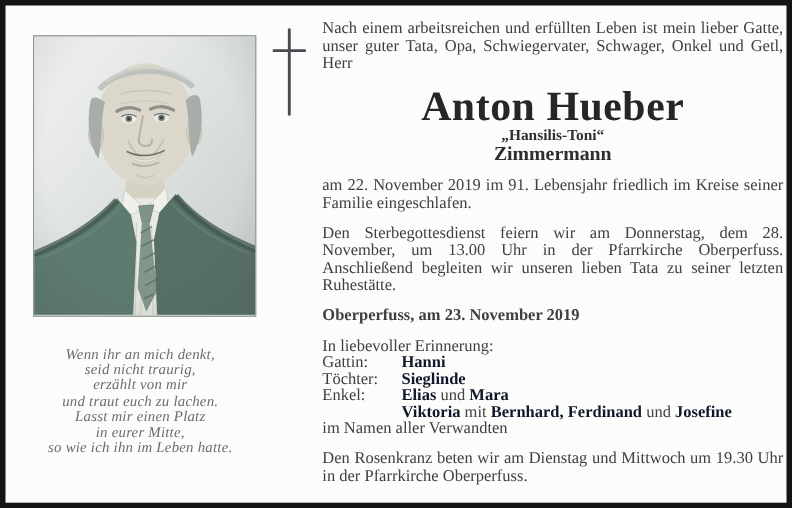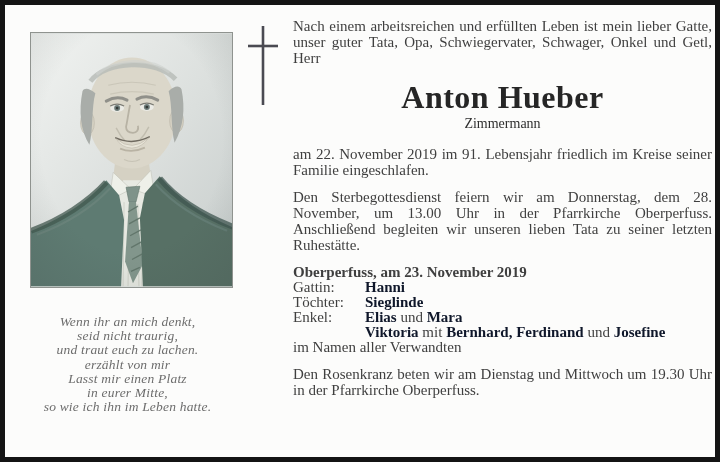--- a/index.html
+++ b/index.html
@@ -36,25 +36,25 @@
   .cross{position:absolute;left:241px;top:19px;width:34px;height:84px;}
   
   .right-col{
     position:absolute;left:288px;top:13px;width:419px;
     font-size:15px;line-height:16px;
   }
   .right-col p{margin:0;}
   .just{text-align:justify;}
   .title-block{text-align:center;margin-top:13px;}
   .deceased-name{
-    font-size:32px;line-height:37px;font-weight:bold;color:#262626;
+    font-size:38px;line-height:37px;font-weight:bold;color:#262626;
     margin:0;letter-spacing:.5px;
   }
   .nickname{font-size:14px;line-height:14px;font-weight:bold;color:#2e2e2e;margin-top:1px;}
-  .profession{font-size:14px;line-height:14px;font-weight:normal;color:#2e2e2e;margin-top:1px;}
+  .profession{font-size:18px;line-height:14px;font-weight:bold;color:#2e2e2e;margin-top:1px;}
   .p-death{margin-top:15px !important;}
   .p-service{margin-top:11px !important;}
   .p-place{margin-top:11px !important;font-weight:bold;}
   .p-remember{margin-top:12px !important;}
   .family-list{margin-top:0;}
   .family-row{display:flex;line-height:15px;}
   .family-role{width:72px;flex:0 0 72px;}
   .family-names .b{font-weight:bold;color:#0f172a;}
   .p-closing{line-height:15px;}
   .p-rosary{margin-top:11px !important;}
@@ -145,49 +145,51 @@
         <path d="M 85 105 Q 102 113 120 104" stroke="#6f6a60" stroke-width="1.4" fill="none"></path>
         <path d="M 86 106 Q 102 120 119 105 Q 112 115 102 115.5 Q 91 115 86 106 Z" fill="#e8e5d9" stroke="#b5b0a2" stroke-width="0.5"></path>
         <path d="M 90 116 Q 102 121 115 115" stroke="#b9b3a4" stroke-width="1.8" fill="none"></path>
         <path d="M 94 127 Q 102 131 110 127" stroke="#c2beb0" stroke-width="1.2" fill="none" opacity="0.8"></path>
         <rect x="0" y="0" width="203" height="255" fill="url(#vign)"></rect>
       </svg>
     </div>
     <div class="poem">
         <div>Wenn ihr an mich denkt,</div>
         <div>seid nicht traurig,</div>
+        <div>erzählt von mir</div>
         <div>und traut euch zu lachen.</div>
-        <div>erzählt von mir</div>
         <div>Lasst mir einen Platz</div>
         <div>in eurer Mitte,</div>
         <div>so wie ich ihn im Leben hatte.</div>
       </div>
   </div>
 
   <div class="cross">
     <svg width="34" height="84" viewBox="0 0 34 84">
       <line x1="17" y1="2" x2="17" y2="81" stroke="#4a4a52" stroke-width="2.6"></line>
       <line x1="2" y1="22" x2="32" y2="22" stroke="#4a4a52" stroke-width="2.6"></line>
     </svg>
   </div>
 
   <div class="right-col">
     <p class="just">Nach einem arbeitsreichen und erfüllten Leben ist mein lieber Gatte, unser guter Tata, Opa, Schwiegervater, Schwager, Onkel und Getl, Herr</p>
 
     <div class="title-block">
       <div class="deceased-name">Anton Hueber</div>
+      <div class="nickname">„Hansilis-Toni“</div>
       <div class="profession">Zimmermann</div>
     </div>
 
     <p class="just p-death">am 22. November 2019 im 91. Lebensjahr friedlich im Kreise seiner Familie eingeschlafen.</p>
 
     <p class="just p-service">Den Sterbegottesdienst feiern wir am Donnerstag, dem 28. November, um 13.00 Uhr in der Pfarrkirche Oberperfuss. Anschließend begleiten wir unseren lieben Tata zu seiner letzten Ruhestätte.</p>
 
     <p class="p-place">Oberperfuss, am 23. November 2019</p>
 
+    <p class="p-remember">In liebevoller Erinnerung:</p>
 
     <div class="family-list">
         <div class="family-row">
           <span class="family-role">Gattin:</span>
           <span class="family-names"><span class="b">Hanni</span></span>
         </div>
         <div class="family-row">
           <span class="family-role">Töchter:</span>
           <span class="family-names"><span class="b">Sieglinde</span></span>
         </div>

